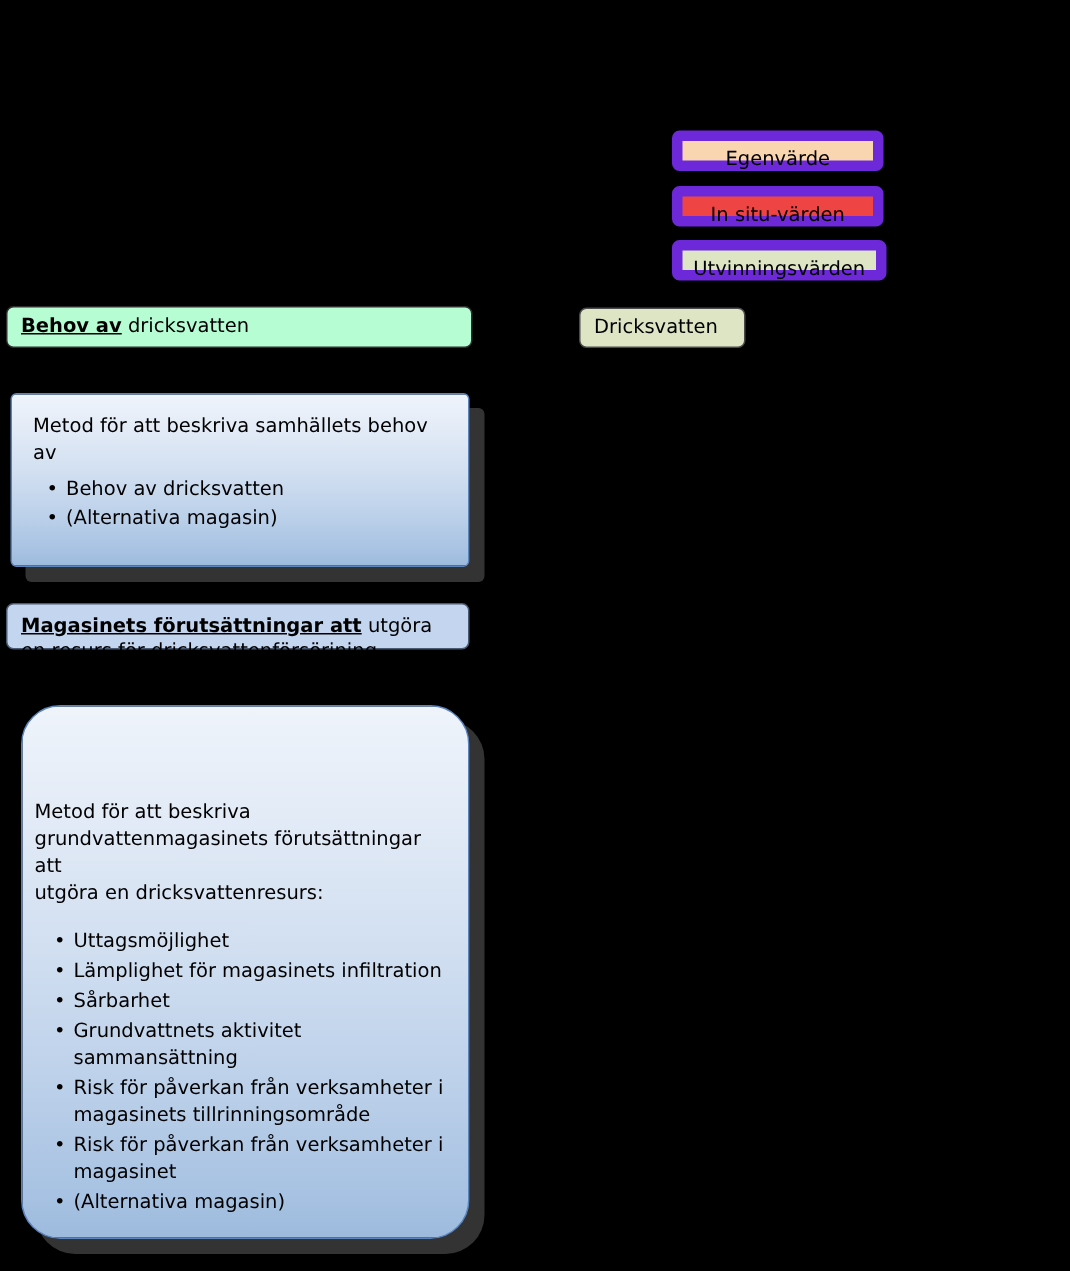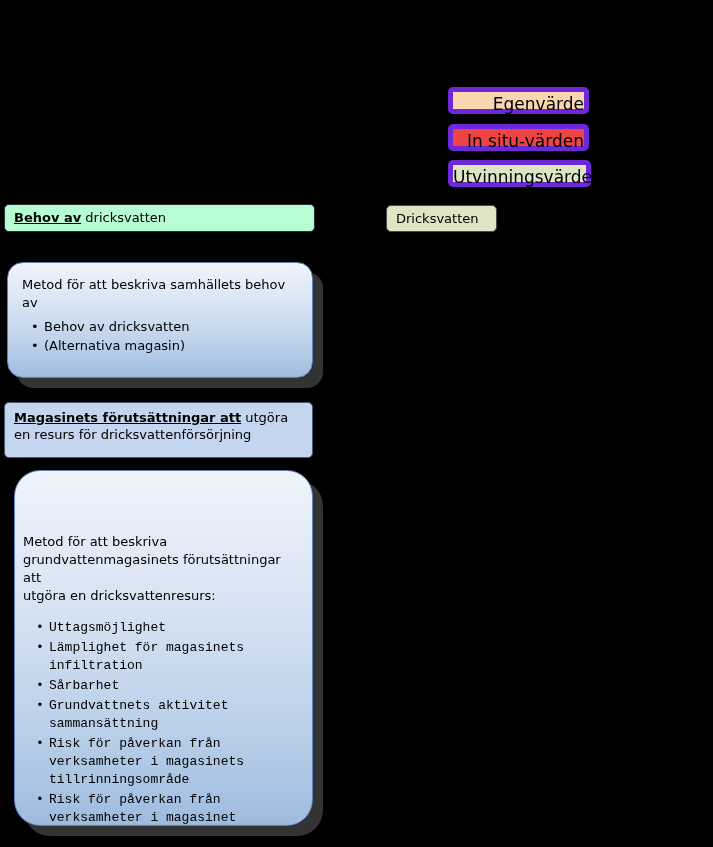--- a/index.html
+++ b/index.html
@@ -19,24 +19,24 @@
   .canvas {
     position: absolute;
     inset: 0;
     background: #000000;
   }
 
   
   .legend-chip {
     position: absolute;
     box-sizing: border-box;
-    border: 5px solid #6d28d9;
+    border: 7px solid #6d28d9;
     border-radius: 5px;
-    text-align: right;
-    font-size: 17px;
+    text-align: center;
+    font-size: 13px;
     line-height: 25px;
     height: 27px;
     white-space: nowrap;
   }
   #legend-egenvarde {
     left: 448px; top: 87px; width: 141px;
     background: #fad6b0;
   }
   #legend-insitu {
     left: 448px; top: 124px; width: 141px;
@@ -61,21 +61,21 @@
     left: 4px; top: 204px; width: 311px; height: 28px;
     background: #b6fdd4;
     border-color: #2f2f2f;
   }
   #box-dricksvatten {
     left: 386px; top: 205px; width: 111px; height: 27px;
     background: #dde5c4;
     border-color: #4a4a4a;
   }
   #box-magasinets {
-    left: 4px; top: 402px; width: 309px; height: 56px;
+    left: 4px; top: 402px; width: 309px; height: 31px;
     background: #c3d5ef;
     border-color: #4a5a70;
     line-height: 17px;
     padding-top: 6px;
   }
   .u { text-decoration: underline; font-weight: bold; }
 
   
   .panel {
     position: absolute;
@@ -89,21 +89,21 @@
         #bdd1ea 70%,
         #a7c2e2 92%,
         #9dbadd 100%);
     box-shadow: 10px 10px 0 0 #333333;
     font-size: 13px;
     line-height: 18px;
     overflow: hidden;
   }
   #panel-behov {
     left: 7px; top: 262px; width: 306px; height: 116px;
-    border-radius: 16px;
+    border-radius: 4px;
   }
   #panel-magasin {
     left: 14px; top: 470px; width: 299px; height: 356px;
     border-radius: 26px;
   }
 
   .panel-inner { position: absolute; }
   #panel-behov .panel-inner { left: 14px; top: 13px; right: 10px; }
   #panel-magasin .panel-inner { left: 8px; top: 46px; right: 10px; }
 
@@ -121,21 +121,21 @@
     padding-left: 0;
   }
   ul.bullets li::before {
     content: "•";
     position: absolute;
     left: -13px;
     top: 0;
   }
 
   #panel-magasin .panel-head { margin-bottom: 14px; margin-top: 16px; }
-  #panel-magasin ul.bullets { padding-left: 26px; font-family: Liberation Mono, monospace; }
+  #panel-magasin ul.bullets { padding-left: 26px; }
   #panel-magasin ul.bullets li { margin-bottom: 2px; }
 </style>
 </head>
 <body>
 
 <div class="canvas">
 
   <div class="legend-chip" id="legend-egenvarde">
     <span>Egenvärde</span>
   </div>

